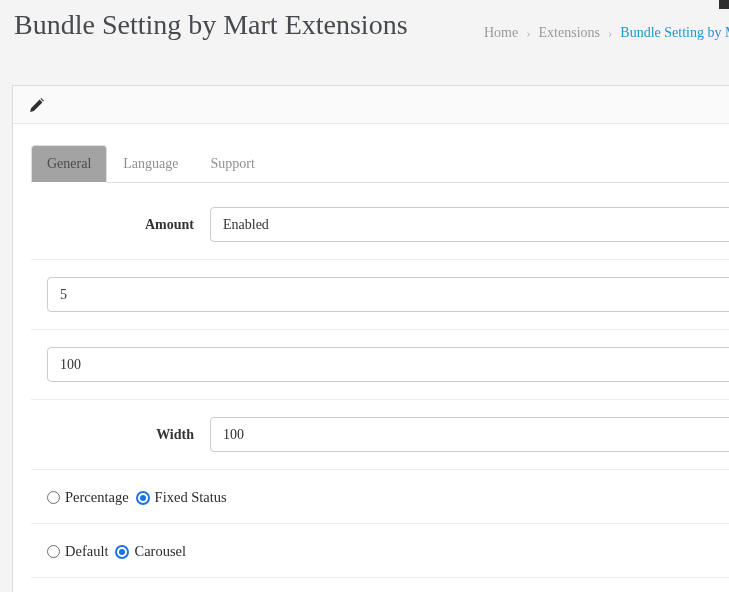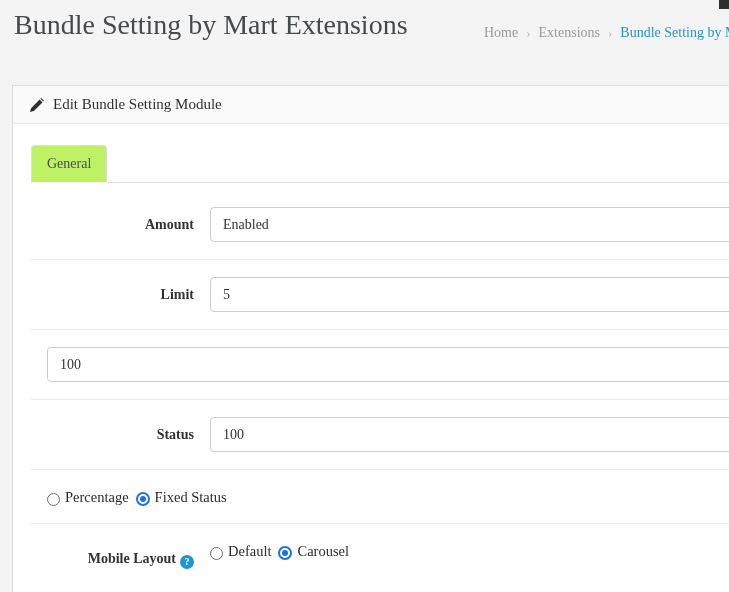--- a/index.html
+++ b/index.html
@@ -15,31 +15,31 @@
   
   .panel{position:absolute;left:12px;top:85px;width:845px;min-height:560px;background:#fff;border:1px solid #dcdcdc;}
   .panel-heading{display:flex;align-items:center;gap:9px;height:38px;box-sizing:border-box;padding:0 17px;
                  background:#fafafa;border-bottom:1px solid #e9e9e9;font-size:15px;color:#303030;}
   .pencil-icon svg{display:block;}
   .panel-body{padding:21px 18px 0 18px;}
   
   .nav-tabs{display:flex;border-bottom:1px solid #ddd;}
   .tab{padding:9px 15px 10px;font-size:14px;line-height:17px;color:#909090;margin-bottom:-1px;
        border:1px solid transparent;border-radius:4px 4px 0 0;cursor:pointer;}
-  .tab.active{background:#bef264;border-color:#ddd;border-bottom-color:#fff;color:#4c4c4c;}
+  .tab.active{background:#a3a3a3;border-color:#ddd;border-bottom-color:#fff;color:#4c4c4c;}
   
   .form-row{display:flex;border-bottom:1px solid #ededed;padding:17px 0;}
   .form-row.first{padding-top:24px;}
   .label-col{flex:none;width:163px;min-height:35px;box-sizing:border-box;text-align:right;
              font-size:14px;font-weight:bold;color:#333;padding-top:10px;}
   .control-col{flex:1;margin-left:16px;}
   .form-control{display:block;width:100%;height:35px;box-sizing:border-box;border:1px solid #ccc;border-radius:4px;
                 padding:6px 12px;font-size:14px;color:#333;font-family:inherit;background:#fff;outline:none;}
   .radio-group{display:flex;align-items:center;padding-top:2px;}
-  .radio-opt{display:flex;align-items:flex-end;margin-right:7px;font-size:14.5px;color:#2b2b2b;cursor:pointer;}
+  .radio-opt{display:flex;align-items:center;margin-right:7px;font-size:14.5px;color:#2b2b2b;cursor:pointer;}
   .radio-icon{flex:none;width:13px;height:13px;border-radius:50%;border:1px solid #6e6e6e;background:#fff;
               margin-right:5px;box-sizing:border-box;}
   .radio-icon.on{width:14px;height:14px;border:2px solid #1a73e8;position:relative;}
   .radio-icon.on::after{content:"";position:absolute;left:2px;top:2px;width:6px;height:6px;border-radius:50%;background:#1a73e8;}
   .help-icon{display:inline-block;width:14px;height:14px;border-radius:50%;background:#1e96d2;color:#fff;
              font-size:10px;font-weight:bold;line-height:14px;text-align:center;margin-left:4px;vertical-align:-2px;}
 </style>
 </head>
 <body>
 
@@ -51,67 +51,66 @@
 
   <div class="dark-corner"></div>
 
   <div class="panel">
     <div class="panel-heading">
       <span class="pencil-icon">
         <svg width="14" height="14" viewBox="0 0 16 16" fill="#2f2f2f">
           <path d="M0 16l1.2-4.4L11 1.8l3.2 3.2L4.4 14.8 0 16zM11.9.9l.9-.9 3.2 3.2-.9.9L11.9.9z"></path>
         </svg>
       </span>
-      <span>Edit Bundle Setting Module</span>
     </div>
 
     <div class="panel-body">
       <div class="nav-tabs">
           <div class="tab active">General</div>
+          <div class="tab">Language</div>
+          <div class="tab">Support</div>
         </div>
       <form>
           <div class="form-row first">
             <label class="label-col"><span>Amount</span></label>
             <div class="control-col">
               <input type="text" class="form-control" value="Enabled" style="">
             </div>
           </div>
           <div class="form-row">
-            <label class="label-col"><span>Limit</span></label>
             <div class="control-col">
               <input type="text" class="form-control" value="5" style="">
             </div>
           </div>
           <div class="form-row">
             <div class="control-col">
               <input type="text" class="form-control" value="100" style="">
             </div>
           </div>
           <div class="form-row">
-            <label class="label-col"><span>Status</span></label>
+            <label class="label-col"><span>Width</span></label>
             <div class="control-col">
               <input type="text" class="form-control" value="100" style="">
             </div>
           </div>
           <div class="form-row">
             <div class="control-col">
               <div class="radio-group">
                 <label class="radio-opt">
                   <span class="radio-icon"></span>
                   <span>Percentage</span>
                 </label>
                 <label class="radio-opt">
                   <span class="radio-icon on"></span>
                   <span>Fixed Status</span>
                 </label>
               </div>
             </div>
           </div>
           <div class="form-row">
-            <label class="label-col"><span>Mobile Layout</span><span class="help-icon">?</span></label>
             <div class="control-col">
               <div class="radio-group">
                 <label class="radio-opt">
                   <span class="radio-icon"></span>
                   <span>Default</span>
                 </label>
                 <label class="radio-opt">
                   <span class="radio-icon on"></span>
                   <span>Carousel</span>
                 </label>

